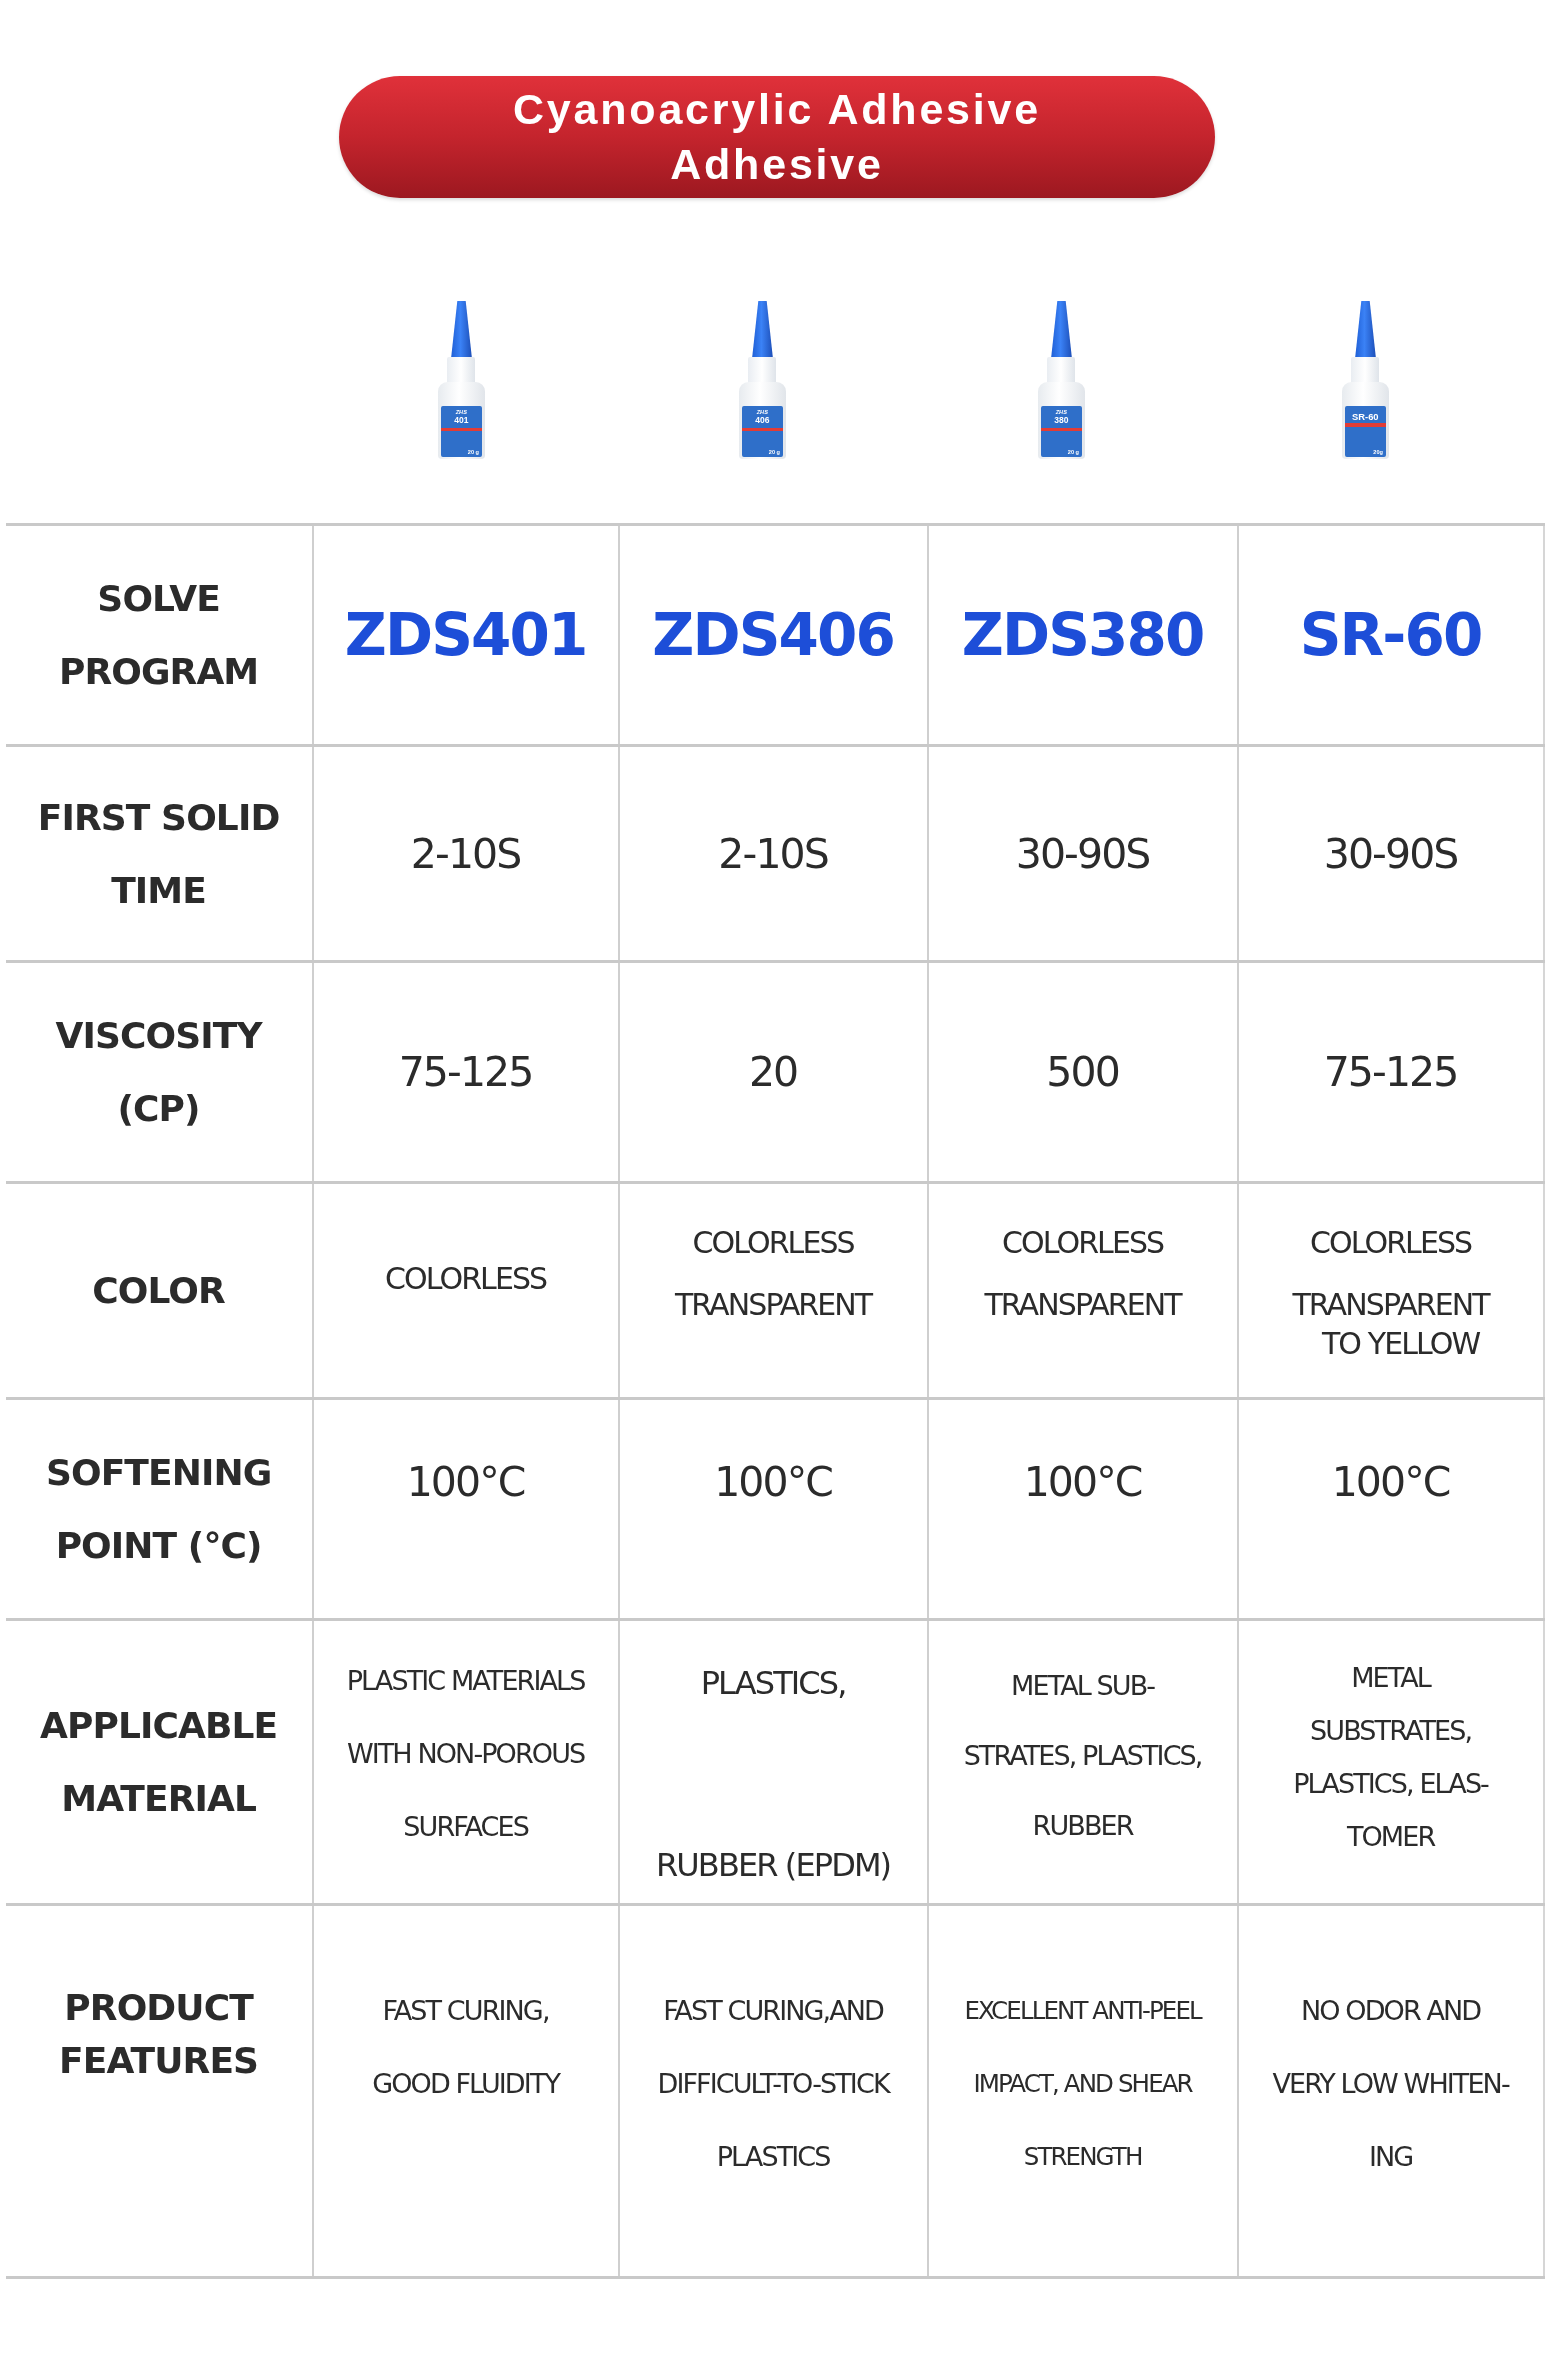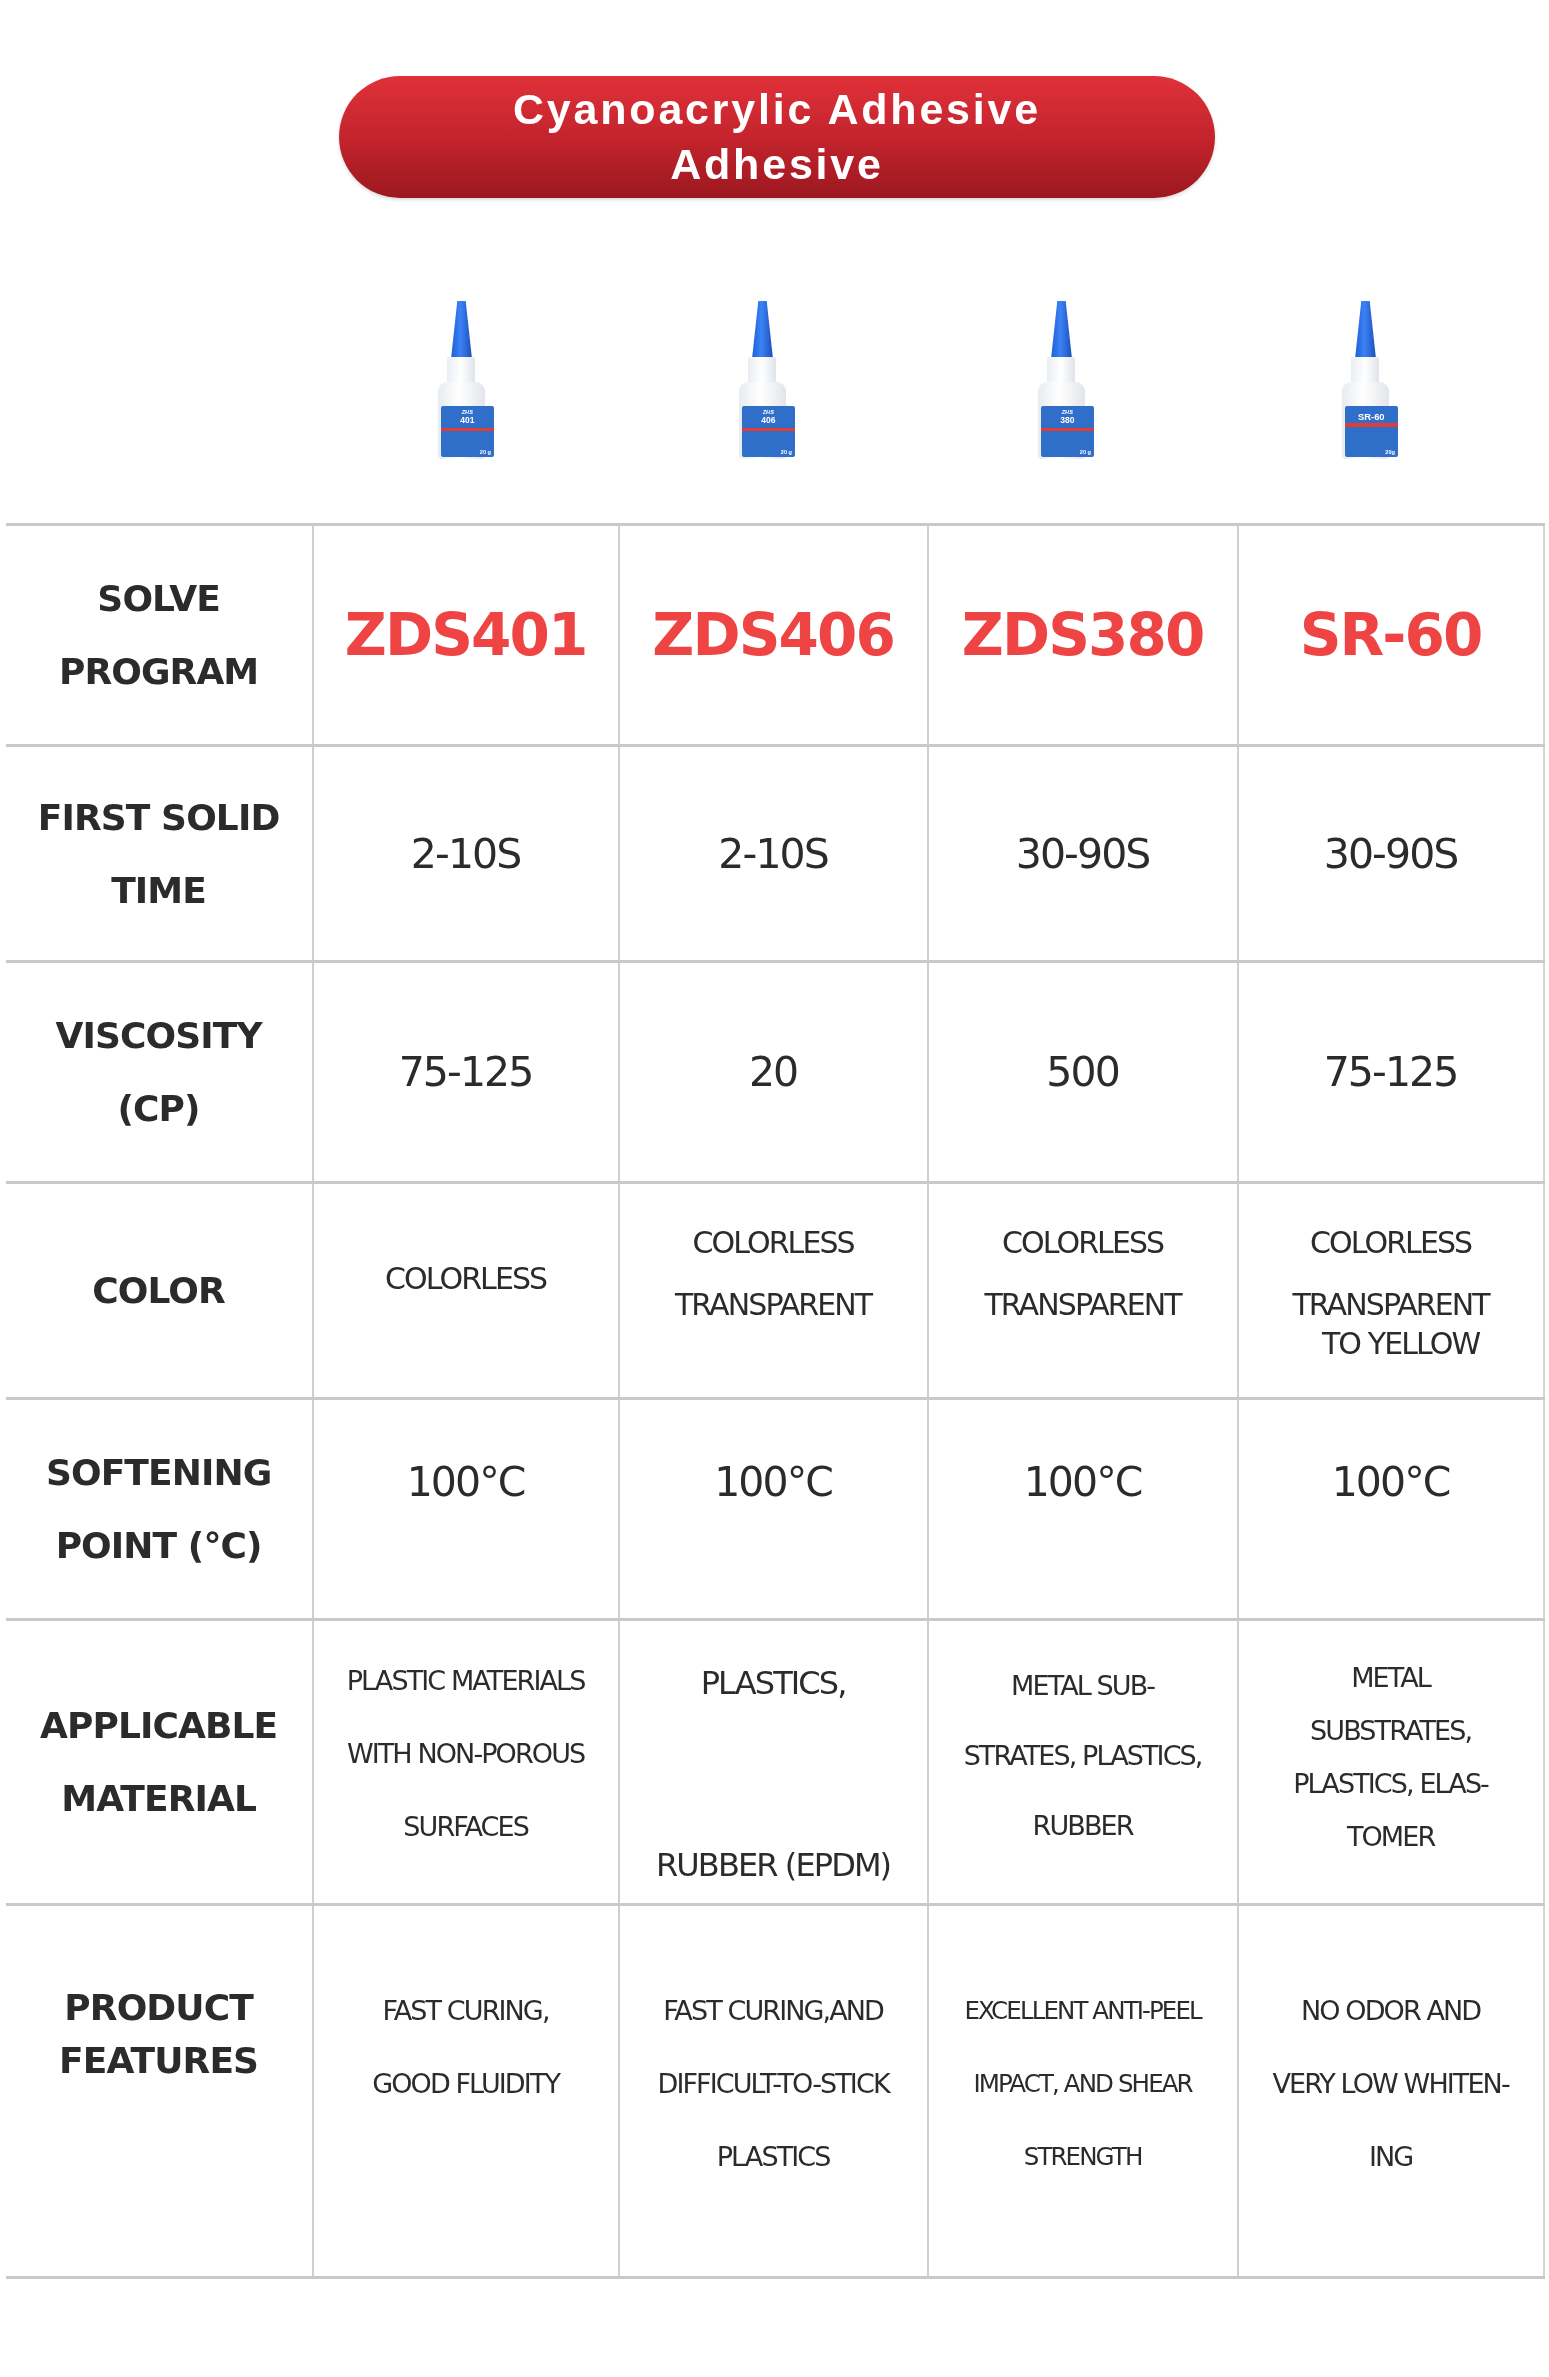--- a/index.html
+++ b/index.html
@@ -69,21 +69,21 @@
       top: 81px;
       width: 47px;
       height: 77px;
       background: linear-gradient(to right, #e7ebef, #ffffff 45%, #e1e5ea);
       border-radius: 9.4px 9.4px 3.8px 3.8px;
     }
     .bottle .label {
       position: absolute;
       left: 2.8px;
       top: 105px;
-      width: 53px;
+      width: 41px;
       height: 51px;
       background: #2f6fc9;
       border-radius: 1.9px;
       color: #fff;
       font-family: "Liberation Sans", sans-serif;
       font-weight: bold;
       text-align: center;
     }
     .bottle .label .brand {
       font-size: 5.6px;
@@ -148,21 +148,21 @@
       font-weight: bold;
       font-size: 36px;
       line-height: 73px;
       color: #2b2b2b;
       letter-spacing: -0.9px;
     }
     .product-name {
       font-family: "DejaVu Sans", sans-serif;
       font-weight: bold;
       font-size: 58px;
-      color: #ef4444;
+      color: #1d4ed8;
       letter-spacing: -1.9px;
     }
     .val-large {
       font-family: "DejaVu Sans", sans-serif;
       font-size: 41px;
       color: #2b2b2b;
       letter-spacing: -1.9px;
     }
     .val-mid {
       font-family: "DejaVu Sans", sans-serif;

